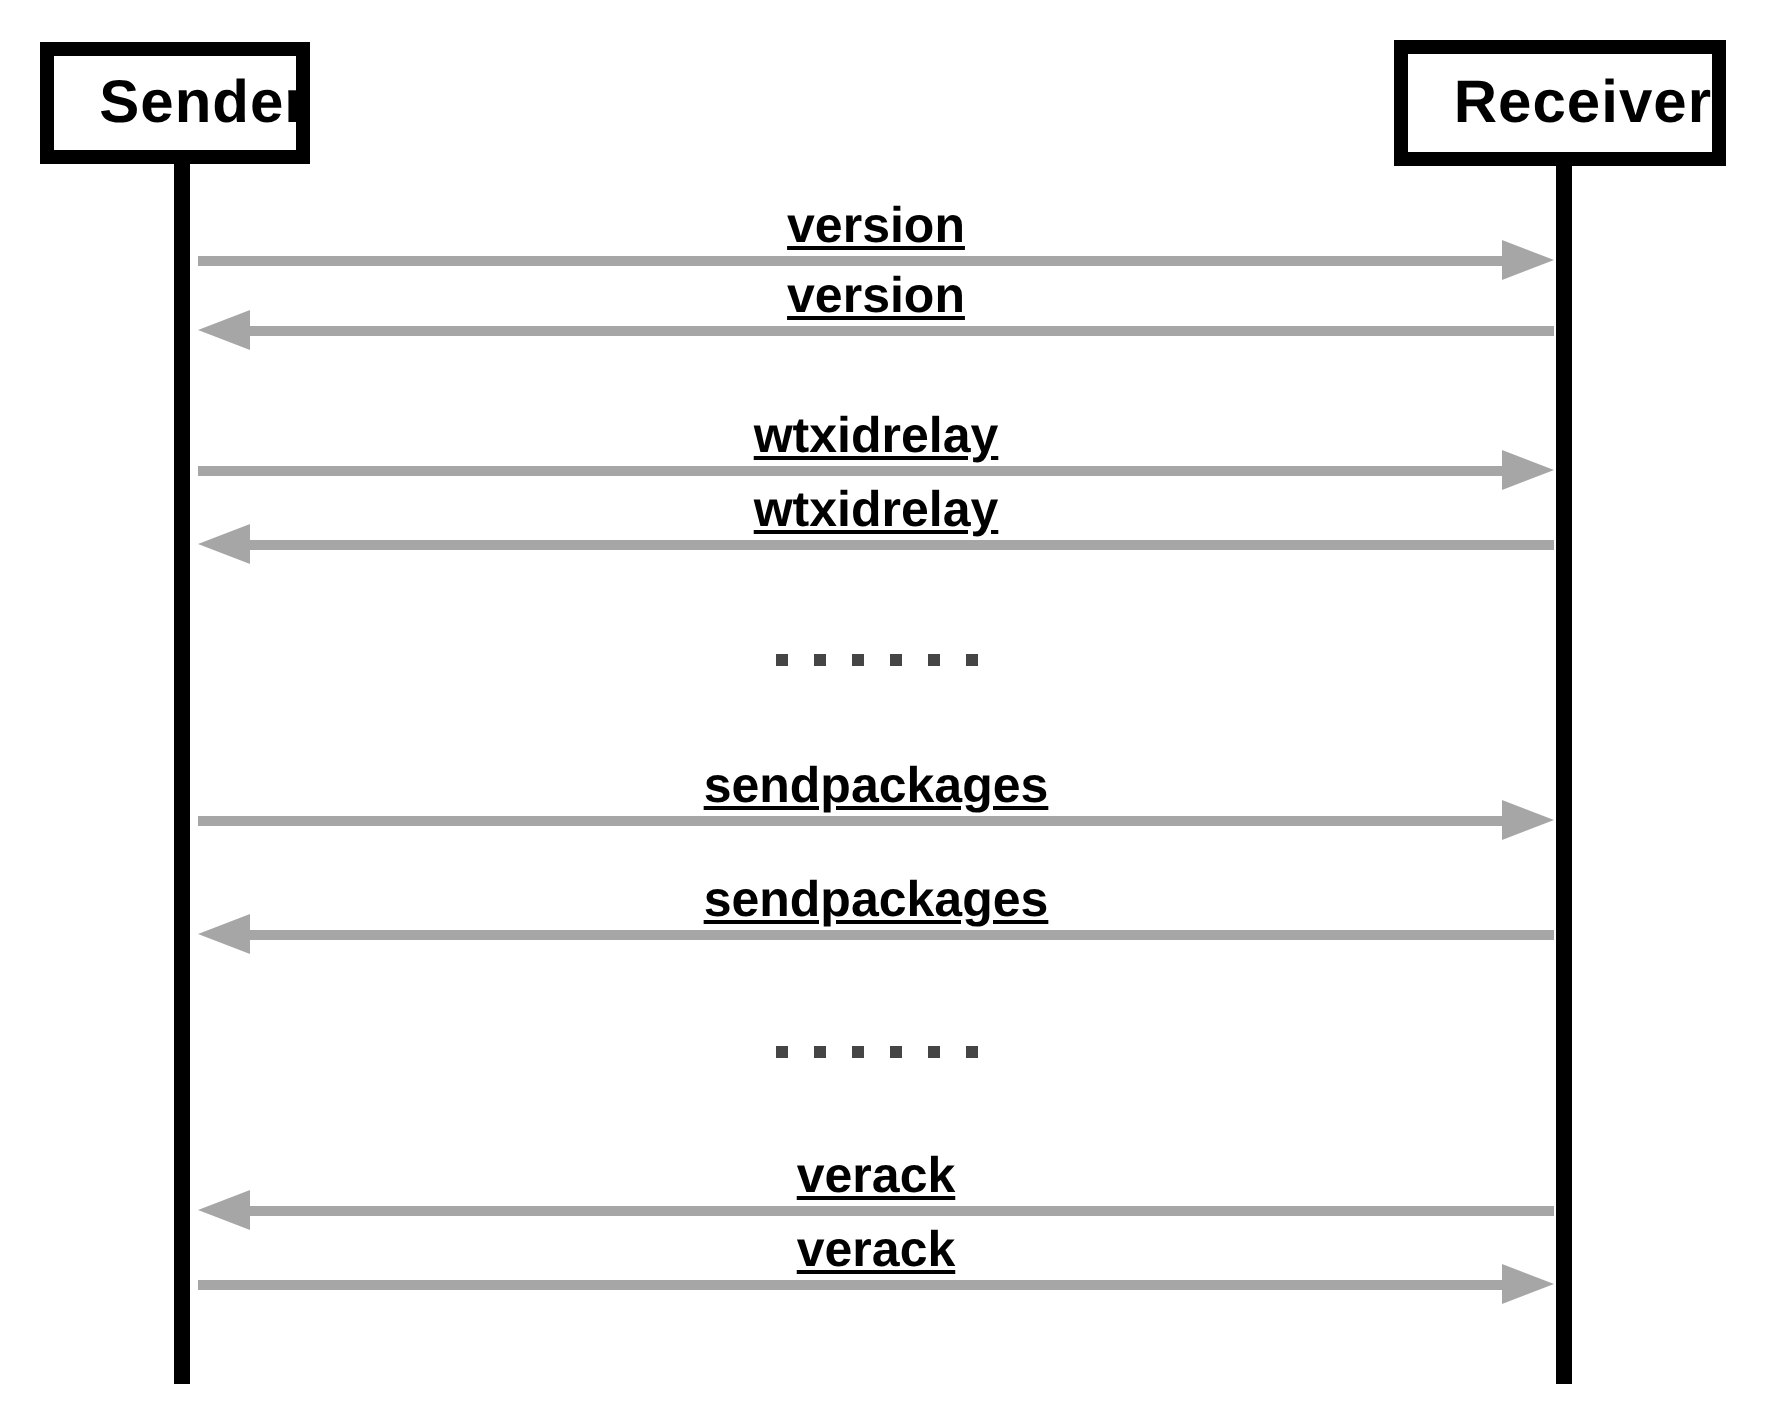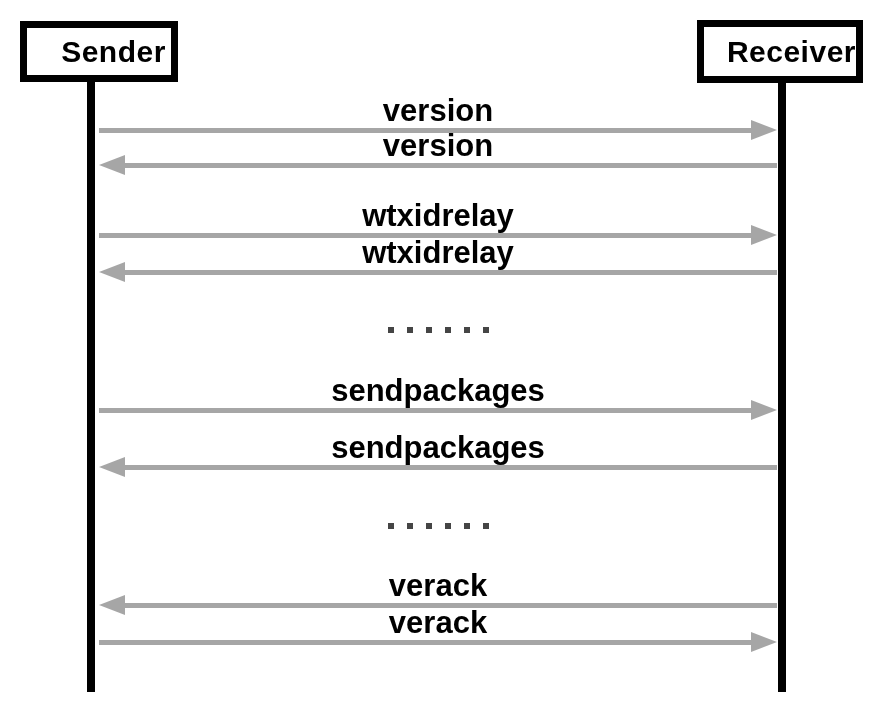--- a/index.html
+++ b/index.html
@@ -22,21 +22,21 @@
     background: #ffffff;
     display: flex;
     align-items: center;
     justify-content: center;
     box-sizing: border-box;
     font-weight: bold;
     font-size: 30px;
     color: #000000;
     letter-spacing: 0.5px;
   }
-  .pbox.sender   { left: 20px;  top: 21px; width: 158px; height: 61px; padding-left: 29px; }
+  .pbox.sender   { left: 20px;  top: 21px; width: 135px; height: 61px; padding-left: 29px; }
   .pbox.receiver { left: 697px; top: 20px; width: 166px; height: 63px; justify-content: flex-end; }
   
   .lifeline {
     position: absolute;
     width: 8px;
     background: #000000;
   }
   .lifeline.sender   { left: 87px;  top: 82px; height: 610px; }
   .lifeline.receiver { left: 778px; top: 83px; height: 609px; }
   
@@ -46,23 +46,24 @@
     width: 678px;
     height: 44px;
   }
   .msg .label {
     position: absolute;
     left: 0;
     right: 0;
     bottom: 17px;
     text-align: center;
     font-weight: bold;
-    font-size: 31px;
+    font-size: 25px;
     line-height: 1;
     color: #000000;
+    text-decoration: underline;
   }
   .msg .line {
     position: absolute;
     top: 28.5px;
     height: 5px;
     background: #a6a6a6;
   }
   .msg.right .line { left: 0;  right: 20px; }
   .msg.left  .line { left: 20px; right: 0; }
   .head {

